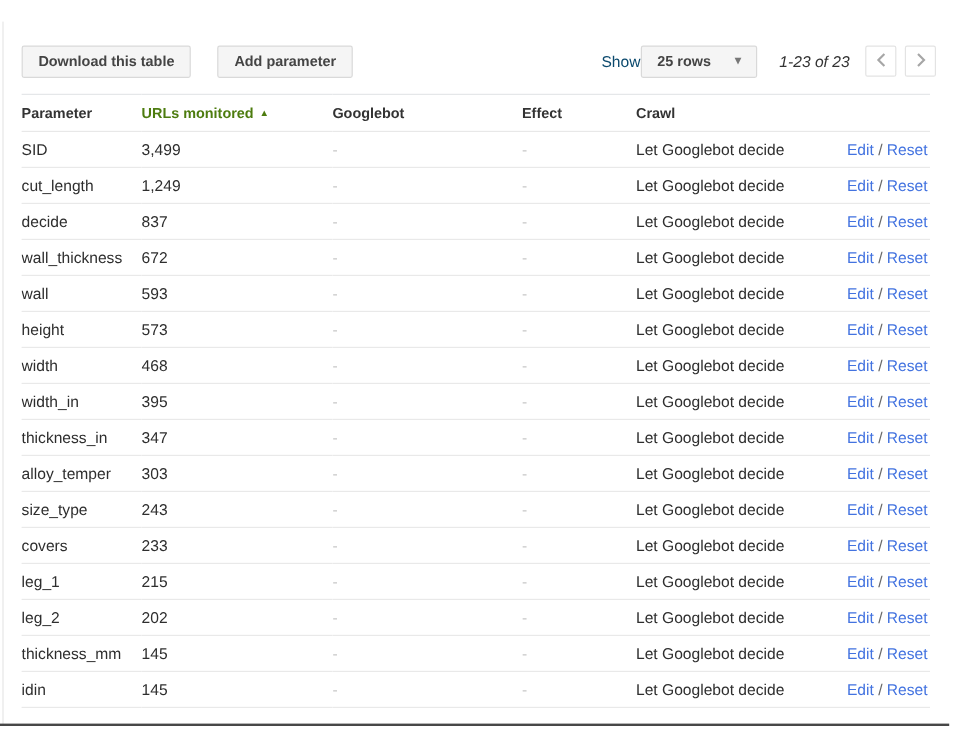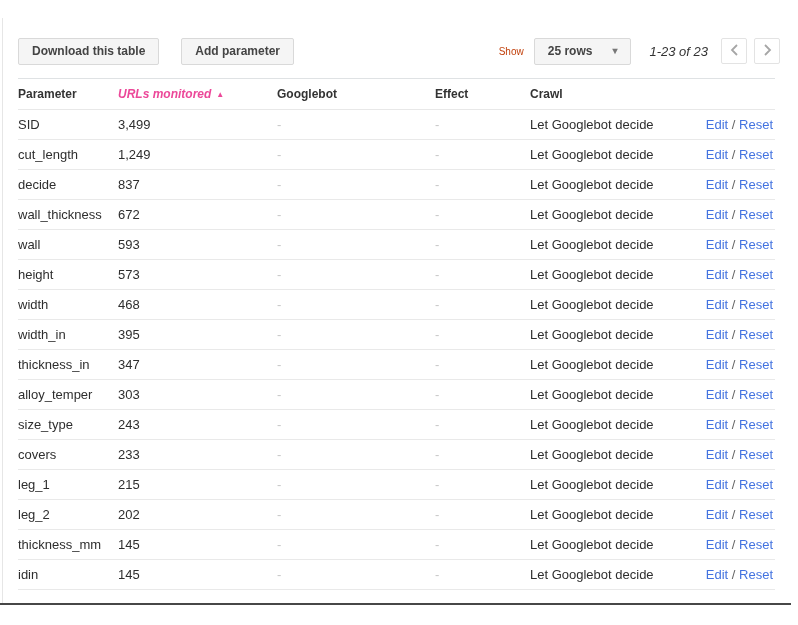--- a/index.html
+++ b/index.html
@@ -16,21 +16,21 @@
   .toolbar { position:absolute; top:36px; left:18px; width:762px; height:30px;
     display:flex; justify-content:space-between; align-items:center; }
   .btn-group { display:flex; align-items:flex-start; }
   .gbtn {
     display:inline-flex; align-items:center; height:27px; padding:0 13px;
     background:#f5f5f5; border:1px solid #d9d9d9; border-radius:2px;
     color:#444; font-size:12px; font-weight:bold; cursor:pointer; white-space:nowrap;
   }
   .gbtn + .gbtn { margin-left:22px; }
   .right-group { display:flex; align-items:center; }
-  .show-label { font-size:10px; color:#c2410c; margin-right:10px; }
+  .show-label { font-size:13px; color:#0c4a6e; }
   .dropdown { display:inline-flex; align-items:center; }
   .caret { margin-left:20px; font-size:10px; color:#777; line-height:1; }
   .range { font-size:13px; color:#333; margin-left:18px; margin-right:13px; white-space:nowrap;font-style:italic; }
   .pager-btn {
     width:26px; height:26px; background:#fff; border:1px solid #e3e3e3; border-radius:2px;
     display:inline-flex; align-items:center; justify-content:center; cursor:default;
   }
   .pager-btn + .pager-btn { margin-left:7px; }
 
   
@@ -40,21 +40,21 @@
   col.c-urls    { width:159px; }
   col.c-conf    { width:158px; }
   col.c-effect  { width:95px;  }
   col.c-crawl   { width:155px; }
   col.c-actions { width:90px;  }
   thead th {
     height:30px; border-top:1px solid #dfe2e4; border-bottom:1px solid #e8e8e8;
     font-size:12px; font-weight:bold; color:#333; text-align:left;
     padding:0; vertical-align:middle;
   }
-  thead th.sorted { color:#ec4899; cursor:pointer;font-style:italic; }
+  thead th.sorted { color:#4d7c0f; cursor:pointer; }
   .sort-arrow { font-size:8px; margin-left:5px; position:relative; top:-1px; }
   tbody td {
     height:29px; border-bottom:1px solid #e9e9e9;
     font-size:13px; color:#2e2e2e; padding:0; vertical-align:middle;
     white-space:nowrap; overflow:hidden;
   }
   td.dash { color:#c8c8c8; }
   td.actions { text-align:right; padding-right:2px; }
   td.actions a { color:#4373e0; text-decoration:none; cursor:pointer; }
   td.actions .sep { color:#666; }

